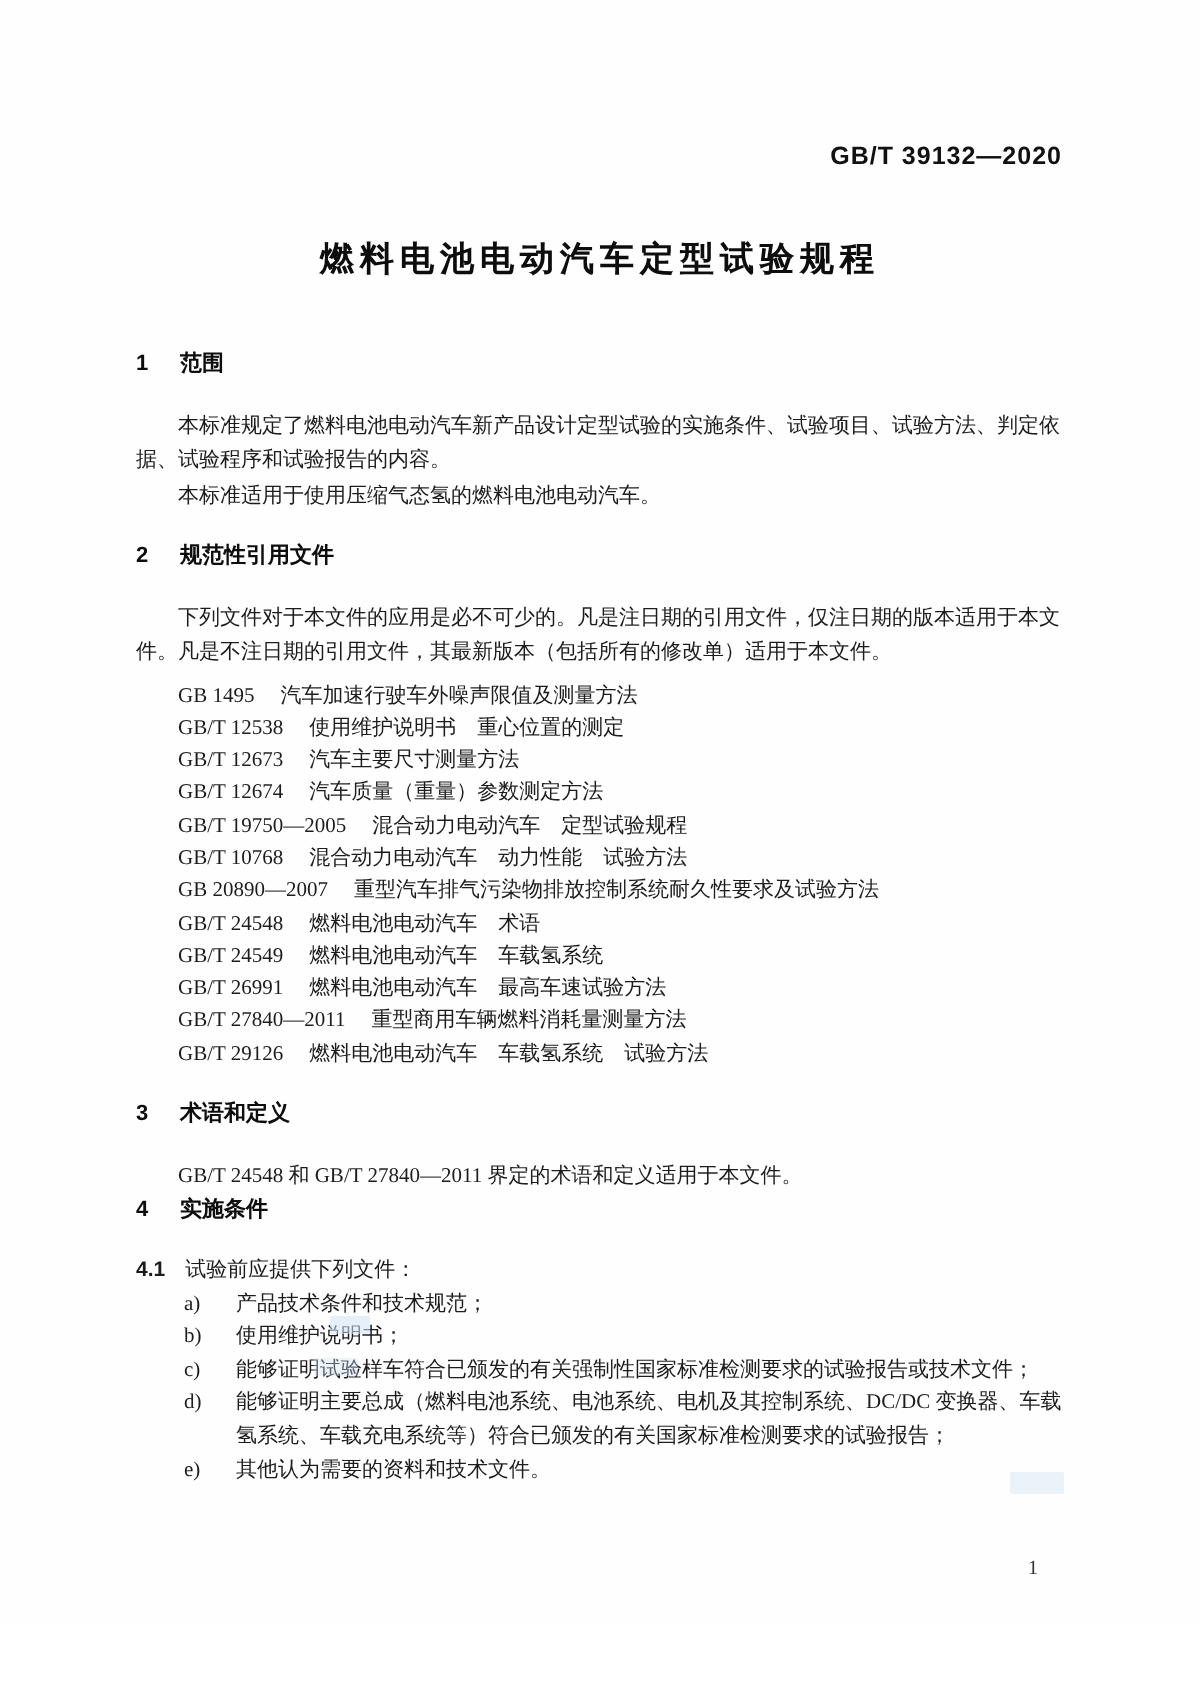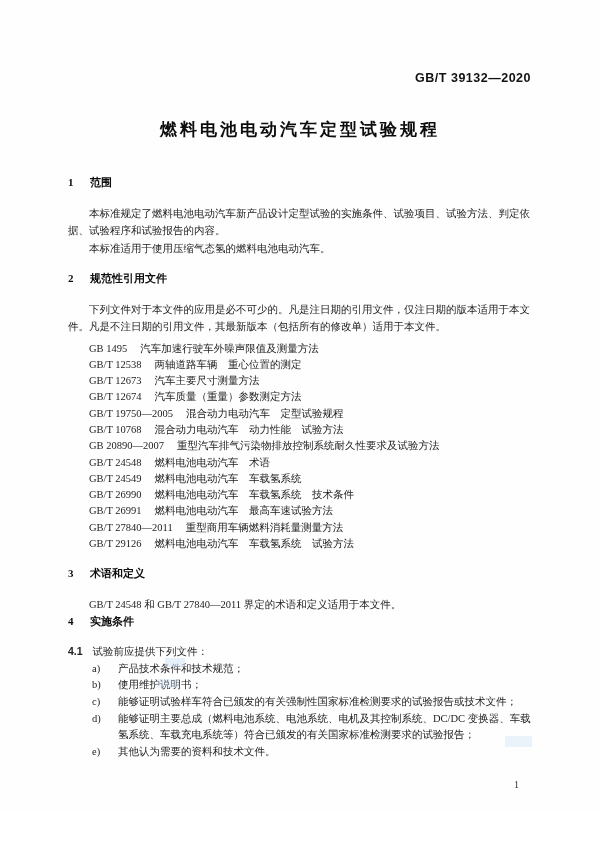--- a/index.html
+++ b/index.html
@@ -40,21 +40,21 @@
   }
   .content {
     position: absolute;
     left: 68px;
     top: 168px;
     width: 464px;
     font-size: 10.5px;
     line-height: 17.5px;
   }
   .sec-heading {
-    font-family: Liberation Serif, serif;
+    font-family: Liberation Sans, sans-serif;
     font-weight: bold;
     font-size: 11px;
     color: #0d0d0d;
     margin: 0;
   }
   .sec-heading .sec-num {
     display: inline-block;
     min-width: 10px;
     margin-right: 12px;
   }
@@ -128,29 +128,28 @@
     <p class="para first-after-heading">本标准规定了燃料电池电动汽车新产品设计定型试验的实施条件、试验项目、试验方法、判定依据、试验程序和试验报告的内容。</p>
     <p class="para">本标准适用于使用压缩气态氢的燃料电池电动汽车。</p>
 
     <div class="sec-heading" id="sec2-heading">
       <span class="sec-num">2</span><span>规范性引用文件</span>
     </div>
     <p class="para first-after-heading">下列文件对于本文件的应用是必不可少的。凡是注日期的引用文件，仅注日期的版本适用于本文件。凡是不注日期的引用文件，其最新版本（包括所有的修改单）适用于本文件。</p>
 
     <div class="ref-list">
       <div class="ref-line"><span class="ref-code">GB 1495</span><span class="ref-title">汽车加速行驶车外噪声限值及测量方法</span></div>
-      <div class="ref-line"><span class="ref-code">GB/T 12538</span><span class="ref-title">两轴道路车辆　重心位置的测定</span></div>
+      <div class="ref-line"><span class="ref-code">GB/T 12538</span><span class="ref-title">使用维护说明书　重心位置的测定</span></div>
       <div class="ref-line"><span class="ref-code">GB/T 12673</span><span class="ref-title">汽车主要尺寸测量方法</span></div>
       <div class="ref-line"><span class="ref-code">GB/T 12674</span><span class="ref-title">汽车质量（重量）参数测定方法</span></div>
       <div class="ref-line"><span class="ref-code">GB/T 19750—2005</span><span class="ref-title">混合动力电动汽车　定型试验规程</span></div>
       <div class="ref-line"><span class="ref-code">GB/T 10768</span><span class="ref-title">混合动力电动汽车　动力性能　试验方法</span></div>
       <div class="ref-line"><span class="ref-code">GB 20890—2007</span><span class="ref-title">重型汽车排气污染物排放控制系统耐久性要求及试验方法</span></div>
       <div class="ref-line"><span class="ref-code">GB/T 24548</span><span class="ref-title">燃料电池电动汽车　术语</span></div>
       <div class="ref-line"><span class="ref-code">GB/T 24549</span><span class="ref-title">燃料电池电动汽车　车载氢系统</span></div>
-      <div class="ref-line"><span class="ref-code">GB/T 26990</span><span class="ref-title">燃料电池电动汽车　车载氢系统　技术条件</span></div>
       <div class="ref-line"><span class="ref-code">GB/T 26991</span><span class="ref-title">燃料电池电动汽车　最高车速试验方法</span></div>
       <div class="ref-line"><span class="ref-code">GB/T 27840—2011</span><span class="ref-title">重型商用车辆燃料消耗量测量方法</span></div>
       <div class="ref-line"><span class="ref-code">GB/T 29126</span><span class="ref-title">燃料电池电动汽车　车载氢系统　试验方法</span></div>
     </div>
 
     <div class="sec-heading" id="sec3-heading">
       <span class="sec-num">3</span><span>术语和定义</span>
     </div>
     <p class="para first-after-heading">GB/T 24548 和 GB/T 27840—2011 界定的术语和定义适用于本文件。</p>
 

